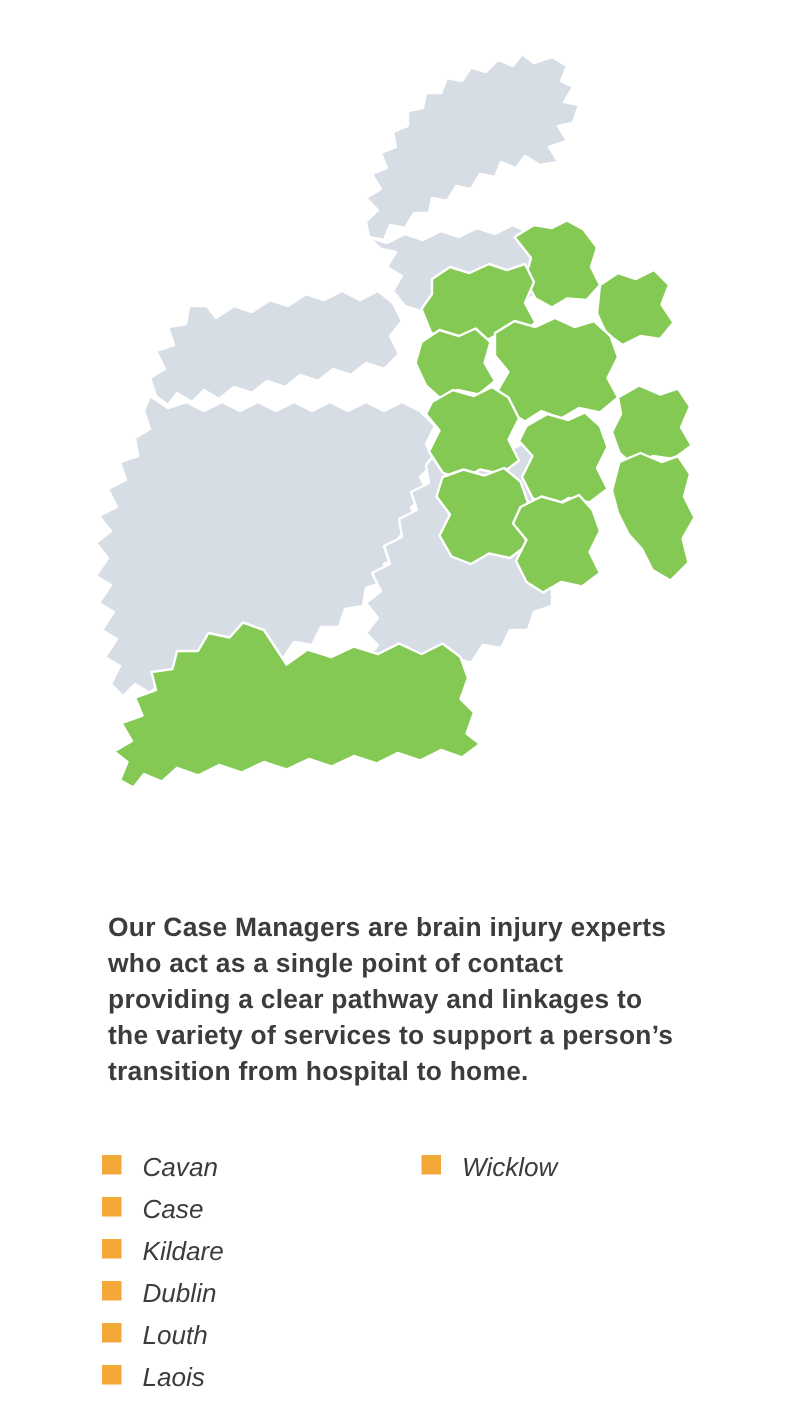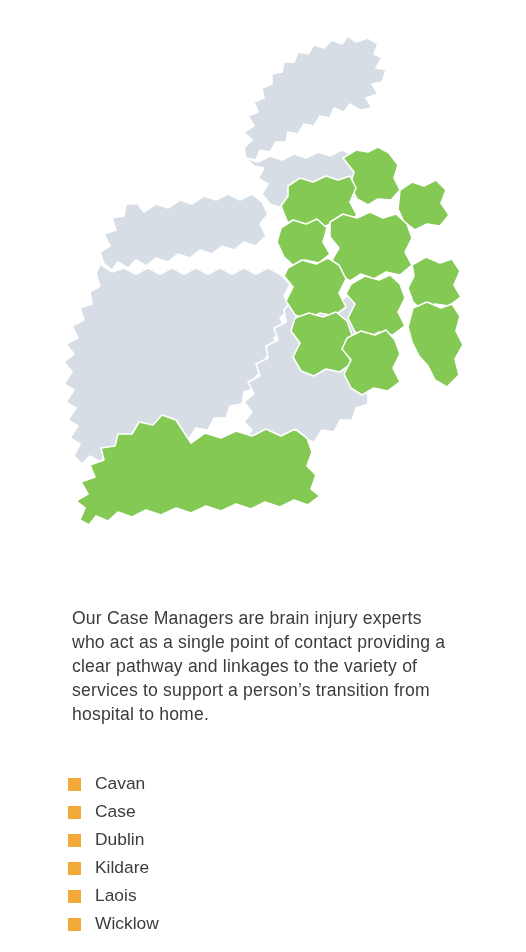--- a/index.html
+++ b/index.html
@@ -45,39 +45,39 @@
   
   .intro {
     position: absolute;
     left: 72px;
     top: 588px;
     width: 380px;
     font-size: 17.6px;
     line-height: 24.2px;
     color: #3c3c3c;
     letter-spacing: 0.01em;
-    font-weight: 400;
+    font-weight: 700;
   }
 
   
   .counties {
     position: absolute;
     left: 68px;
     top: 770px;
     width: 420px;
     display: grid;
     grid-template-columns: 213px 1fr;
     grid-auto-flow: column;
     grid-template-rows: repeat(6, 28px);
     column-gap: 0;
   }
   .county-item {
     display: flex;
-    align-items: center;
     height: 28px;
+    font-style: italic;
   }
   .county-bullet {
     width: 13px;
     height: 13px;
     background: #f2a93a;
     flex: 0 0 13px;
     margin-right: 14px;
     display: block;
   }
   .county-label {
@@ -764,27 +764,31 @@
     <div class="county-item">
       <span class="county-bullet"></span>
       <span class="county-label">Cavan</span>
     </div>
     <div class="county-item">
       <span class="county-bullet"></span>
       <span class="county-label">Case</span>
     </div>
     <div class="county-item">
       <span class="county-bullet"></span>
-      <span class="county-label">Dublin</span>
+      <span class="county-label">Kildare</span>
     </div>
     <div class="county-item">
       <span class="county-bullet"></span>
-      <span class="county-label">Kildare</span>
+      <span class="county-label">Dublin</span>
     </div>
 
+    <div class="county-item">
+      <span class="county-bullet"></span>
+      <span class="county-label">Louth</span>
+    </div>
     <div class="county-item">
       <span class="county-bullet"></span>
       <span class="county-label">Laois</span>
     </div>
     <div class="county-item">
       <span class="county-bullet"></span>
       <span class="county-label">Wicklow</span>
     </div>
 
   </div>

